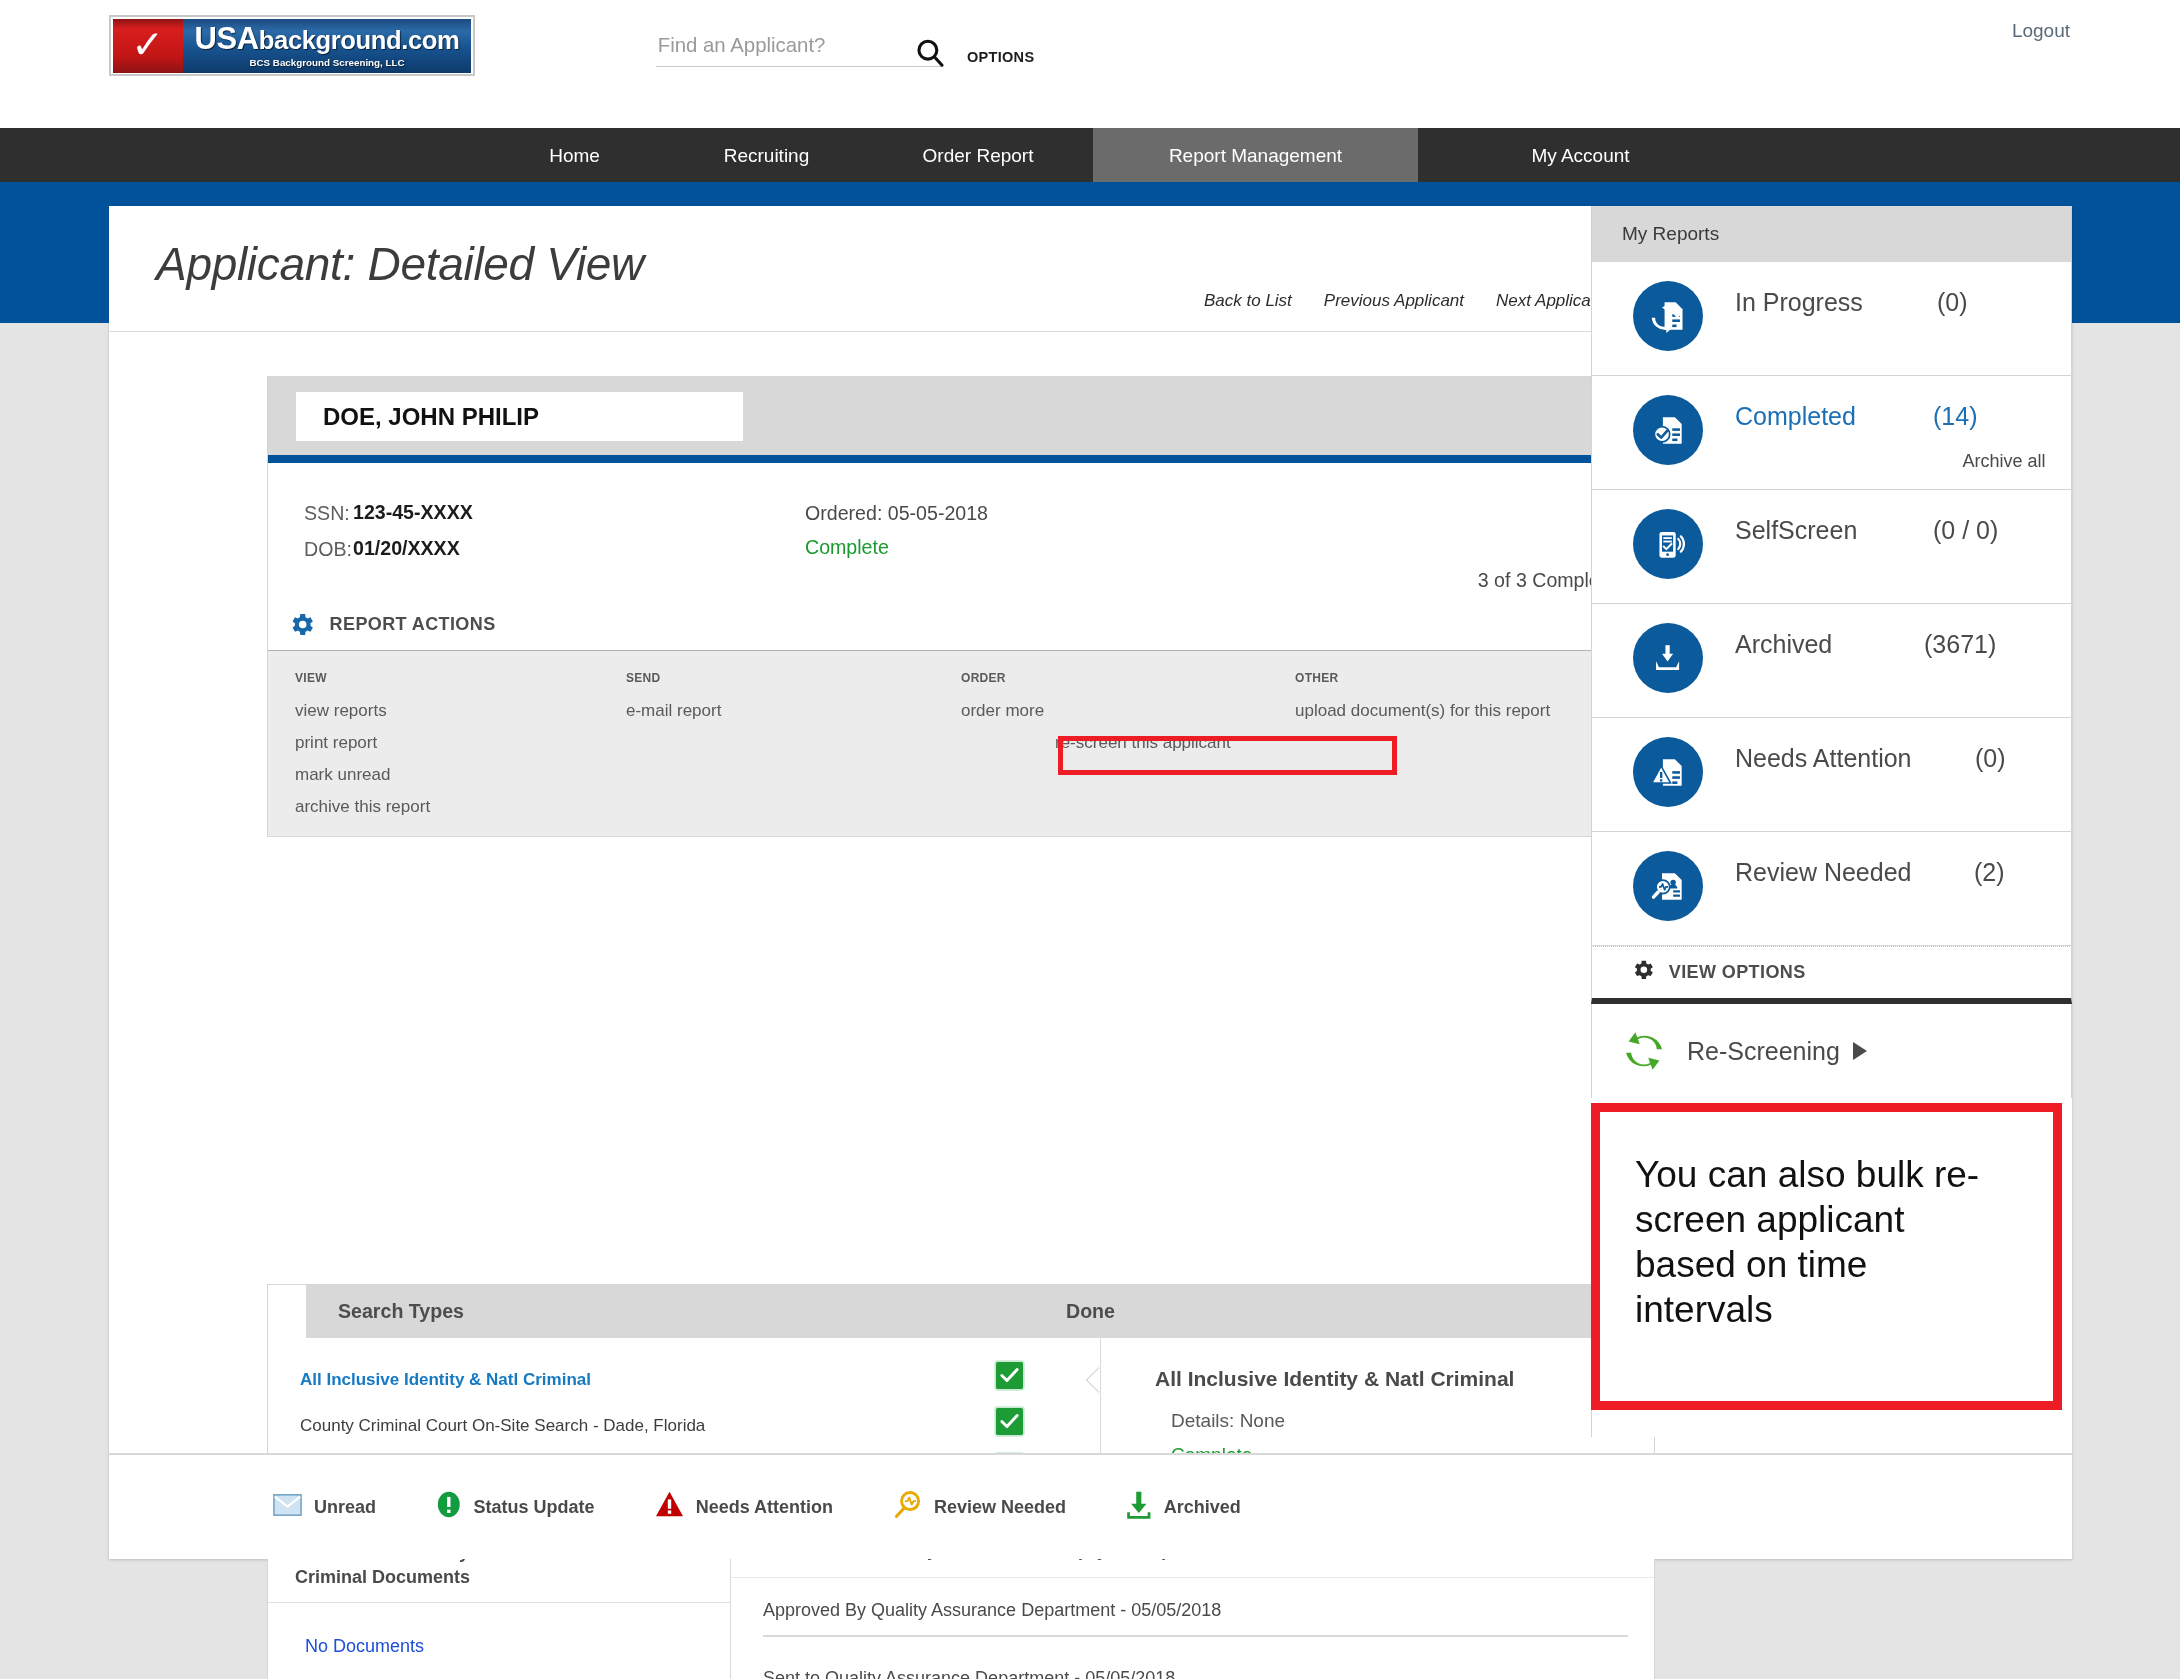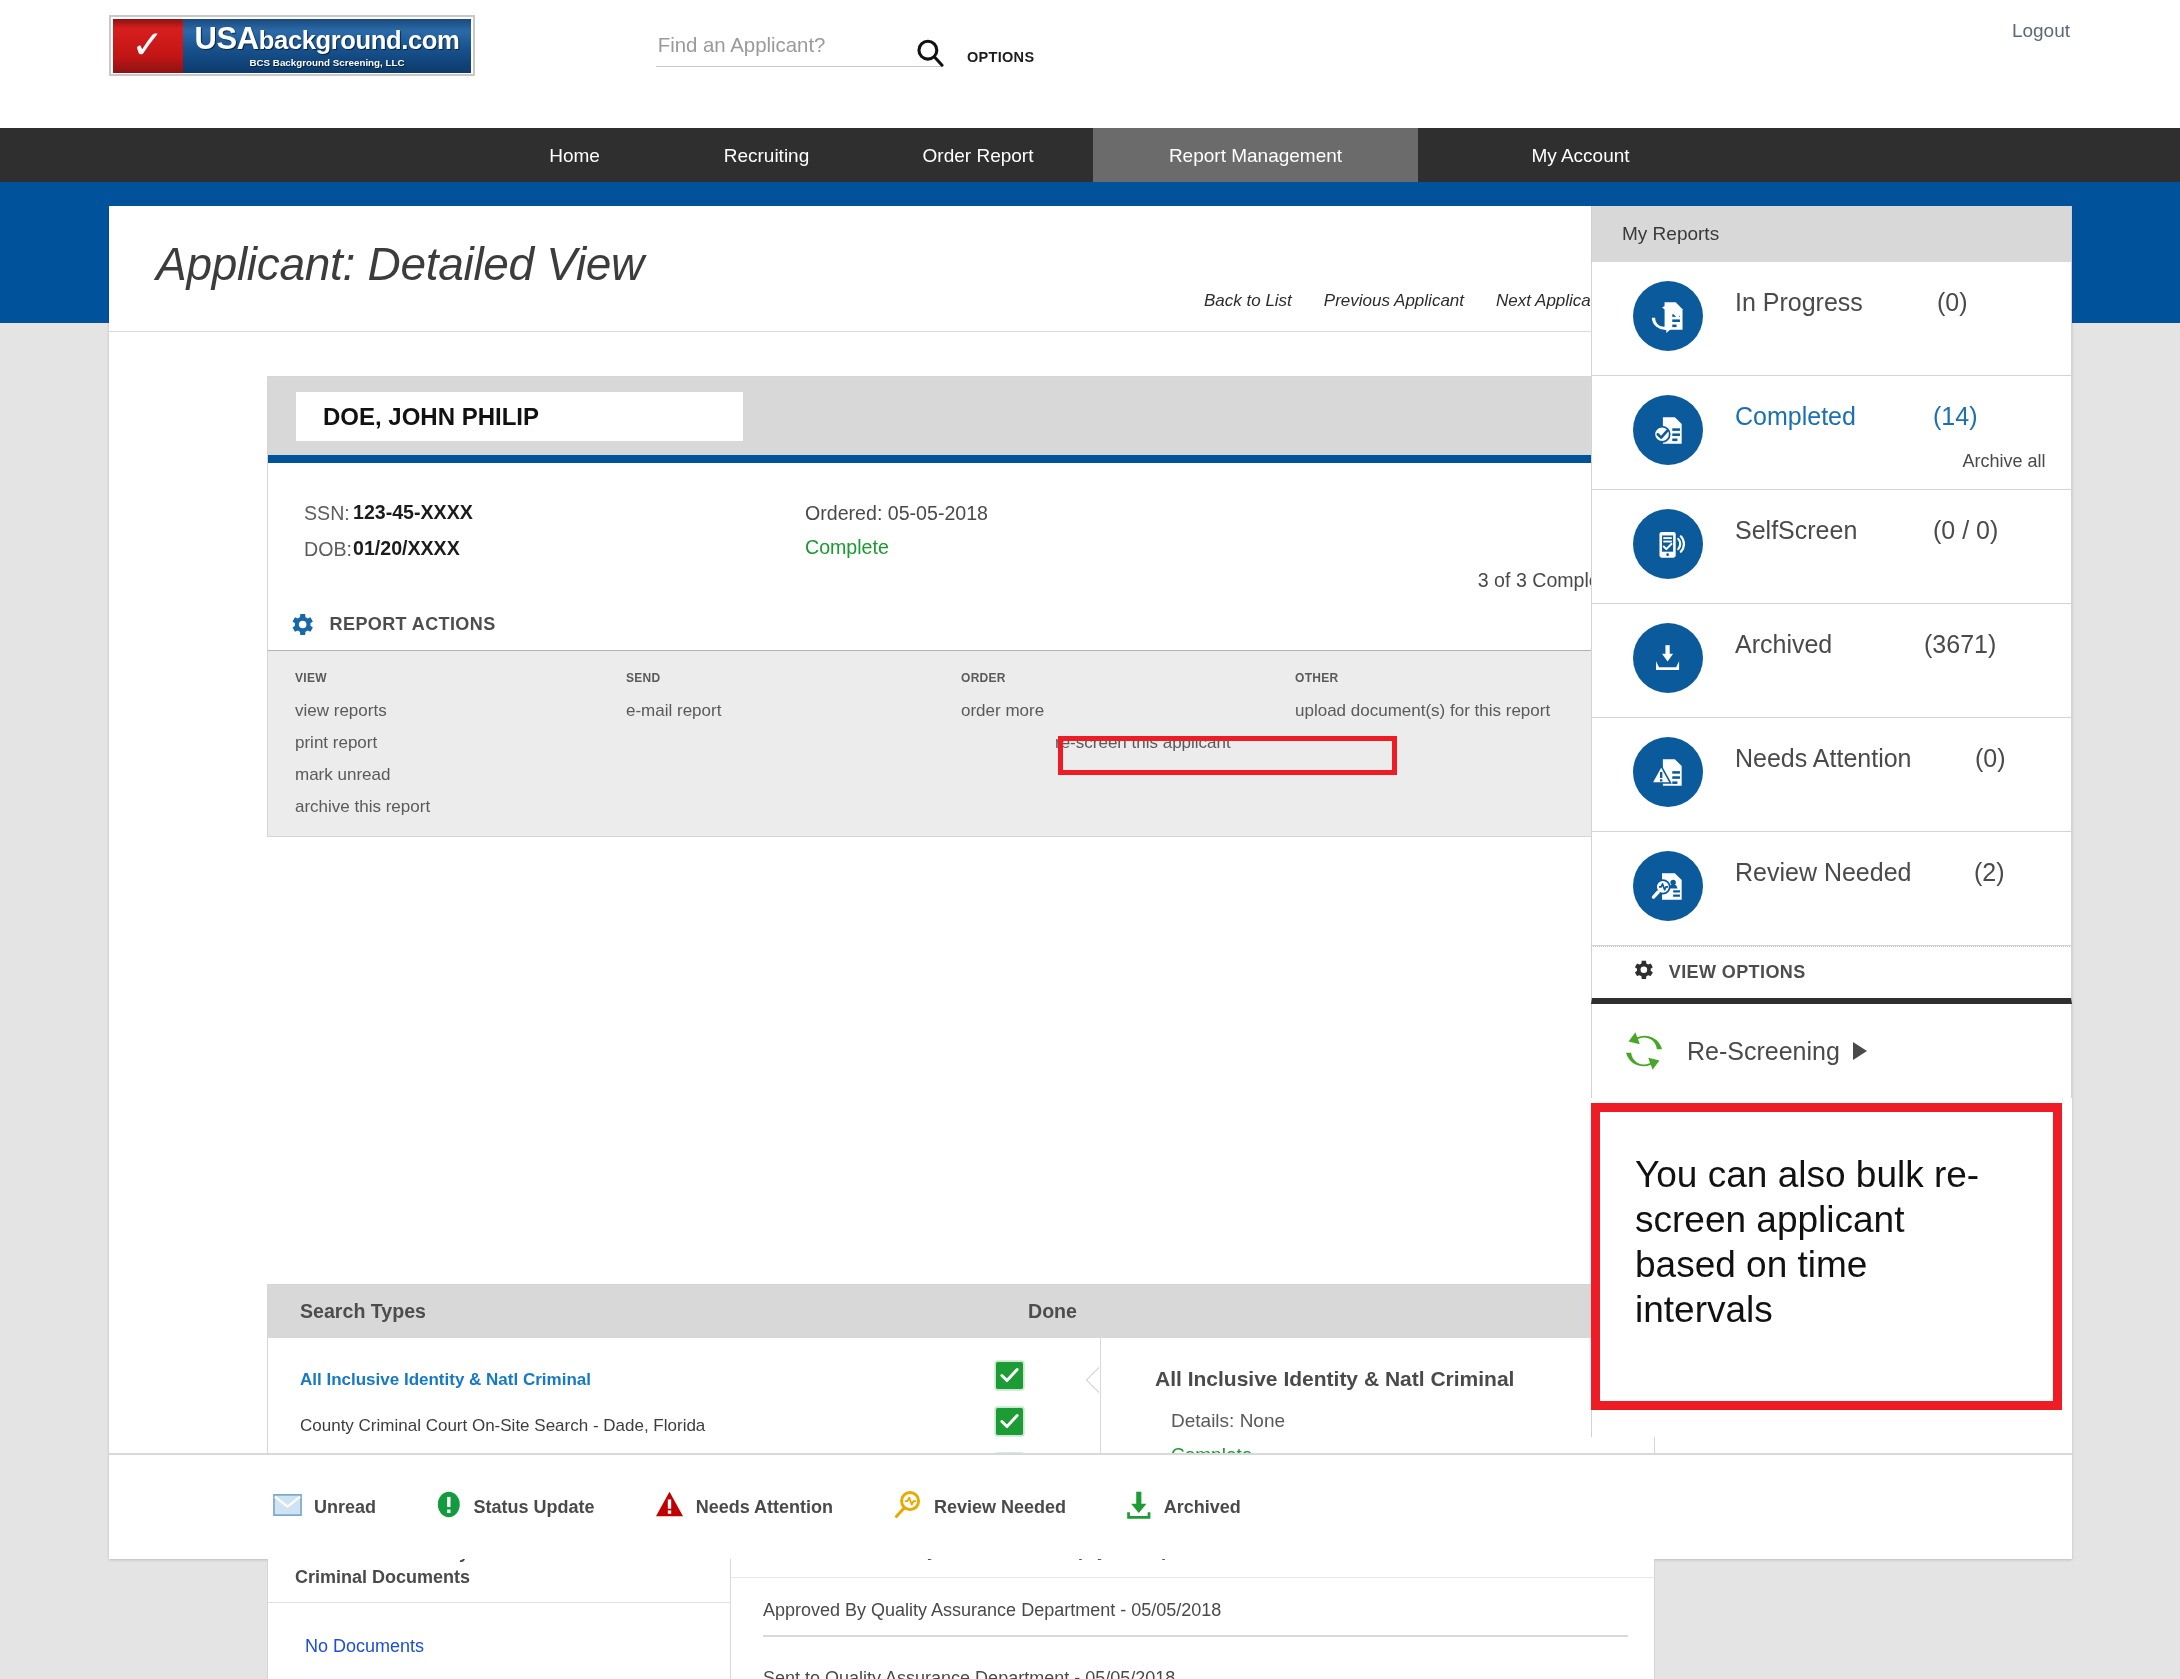--- a/index.html
+++ b/index.html
@@ -87,21 +87,21 @@
       border-left:0.9px solid #d6d6d6; border-right:0.9px solid #d6d6d6; border-bottom:0.9px solid #d6d6d6; }
   .ra-col { position:absolute; top:20.4px; }
   .ra-col h4 { margin:0 0 15.3px 0; font-size:12px; font-weight:700; color:#5a5a5a; letter-spacing:0.3px; }
   .ra-col a { display:block; font-size:17px; color:#5a5a5a; text-decoration:none; margin-bottom:12px;
       cursor:pointer; }
   .hl-box { position:absolute; left:790px; top:85px; width:339px; height:39px;
       border:5.1px solid #ee1c25; pointer-events:none; }
 
   
   .st-wrap { position:absolute; left:158px; top:952px; width:1388px; border:0.9px solid #d6d6d6; }
-  .st-head { background:#d8d8d8; height:53px; position:relative; }
+  .st-head { background:#d8d8d8; height:53px; position:relative;margin-left:38px; }
   .st-head .c1 { position:absolute; left:32px; top:14.5px; font-size:19.6px; font-weight:700; color:#4d4d4d; }
   .st-head .c2 { position:absolute; left:760px; top:14.5px; font-size:19.6px; font-weight:700; color:#4d4d4d; }
   .st-body { display:flex; background:#fff; height:135px; }
   .st-left { width:833px; position:relative; border-right:0.9px solid #d9d9d9; }
   .st-row { position:absolute; left:32px; font-size:17px; color:#3d3d3d; }
   .st-row.link { color:#1579c4; font-weight:700; cursor:pointer; }
   .chk { position:absolute; left:728px; width:27px; height:27px; background:#1d9b34;
       border-radius:1.7px; box-shadow:0 0 0 1.7px #c8e9cf; }
   .chk svg { position:absolute; left:4.3px; top:5.1px; }
   .st-right { flex:1; position:relative; }

